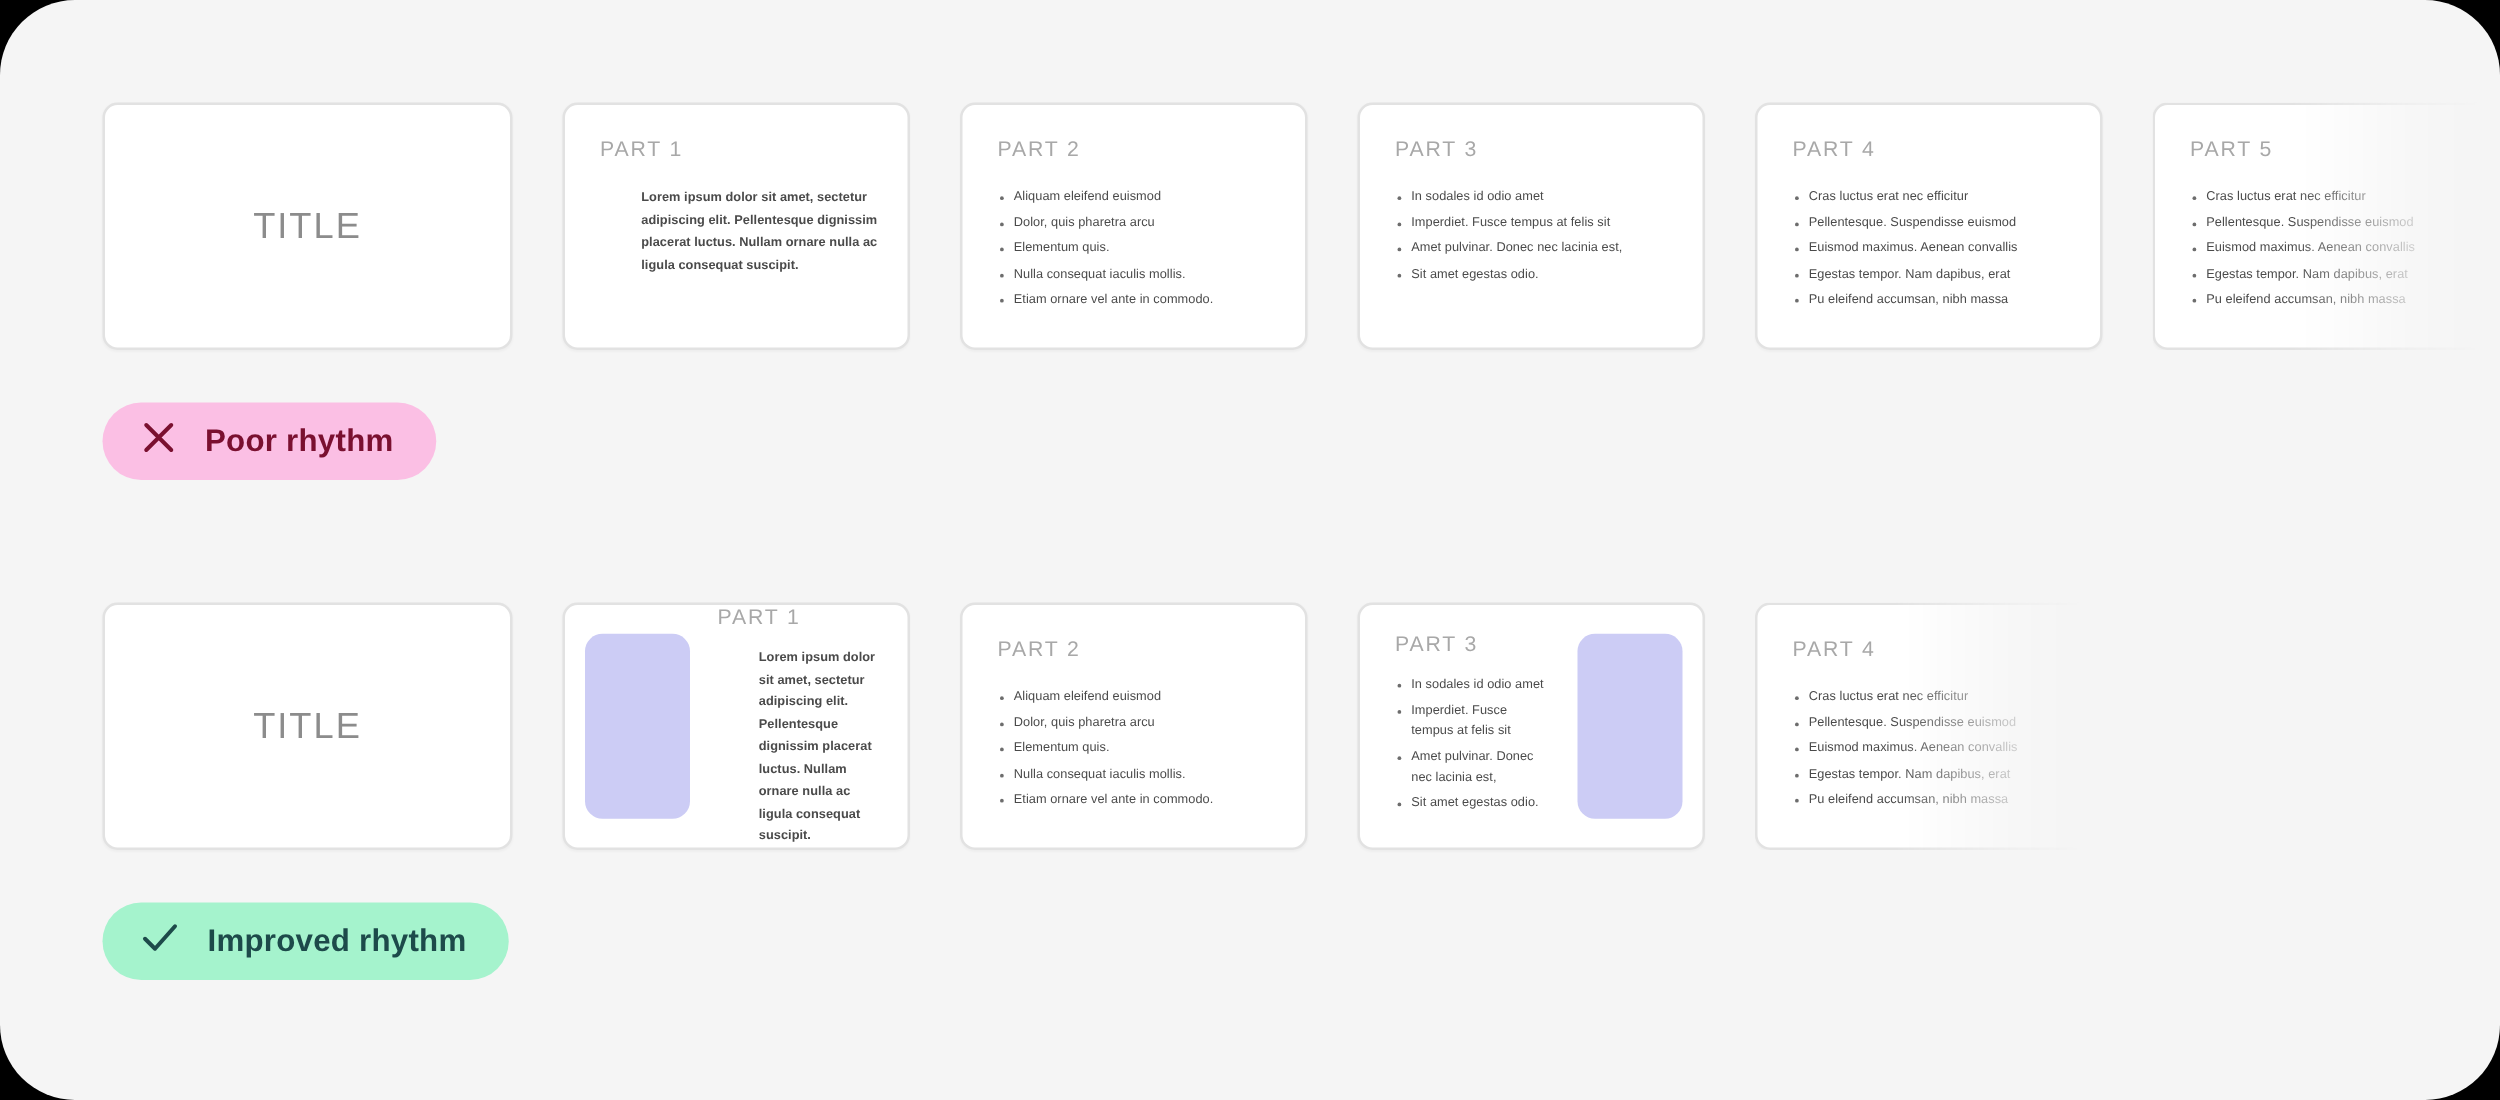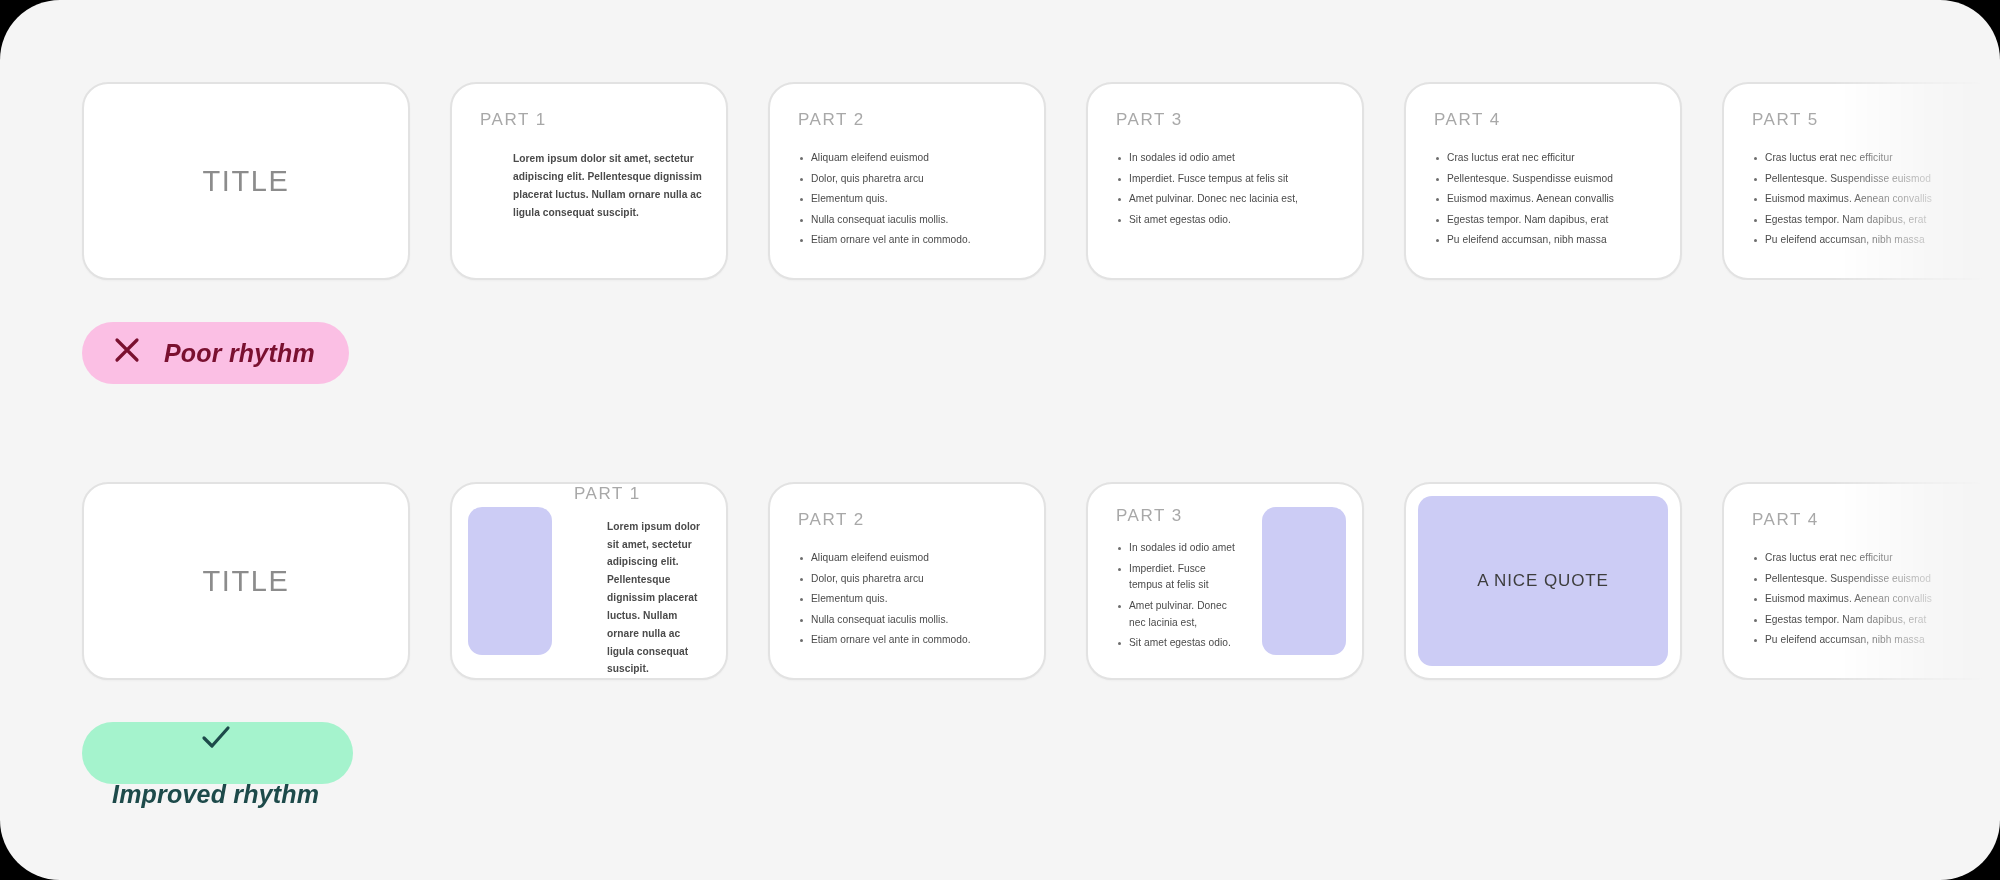--- a/index.html
+++ b/index.html
@@ -35,21 +35,21 @@
   #row-improved { top: 482px; }
 
   
   .card {
     position: relative;
     flex: 0 0 auto;
     width: 278px;
     height: 198px;
     background: #ffffff;
     border: 2px solid #e2e2e2;
-    border-radius: 26px;
+    border-radius: 12px;
     box-shadow: 0 1px 2px rgba(0,0,0,0.03);
   }
   .card.title-card {
     width: 328px;
   }
 
   
   .title-text {
     position: absolute;
     inset: 0;
@@ -160,34 +160,32 @@
     position: absolute;
     display: flex;
     align-items: center;
     gap: 22px;
     height: 62px;
     padding: 0 34px 0 30px;
     border-radius: 34px;
     font-size: 25px;
     font-weight: 700;
     letter-spacing: 0.2px;
-    font-style: italic;
   }
   #badge-poor {
     left: 82px;
     top: 322px;
     background: #fbbfe4;
     color: #7a1030;
   }
   #badge-improved {
     left: 82px;
     top: 722px;
     background: #a5f3cd;
     color: #1d4a4a;
-    flex-direction: column;
   }
   .badge-icon { display: block; }
   .badge-label { white-space: nowrap; }
 </style>
 </head>
 <body>
 
 <div id="canvas">
 
   <div class="row" id="row-poor">
@@ -304,25 +302,20 @@
             <li>In sodales id odio amet</li>
             <li>Imperdiet. Fusce tempus at felis sit</li>
             <li>Amet pulvinar. Donec nec lacinia est,</li>
             <li>Sit amet egestas odio.</li>
           </ul>
         </div>
         <div class="accent-block accent-right"></div>
       </div>
     </div>
 
-    <div class="card">
-      <div class="quote-fill">
-        <div class="quote-text">A NICE QUOTE</div>
-      </div>
-    </div>
 
     <div class="fade-wrap">
       <div class="card">
         <div class="card-body">
           <div class="part-label">PART 4</div>
           <ul class="bullets">
             <li>Cras luctus erat nec efficitur</li>
             <li>Pellentesque. Suspendisse euismod</li>
             <li>Euismod maximus. Aenean convallis</li>
             <li>Egestas tempor. Nam dapibus, erat</li>

